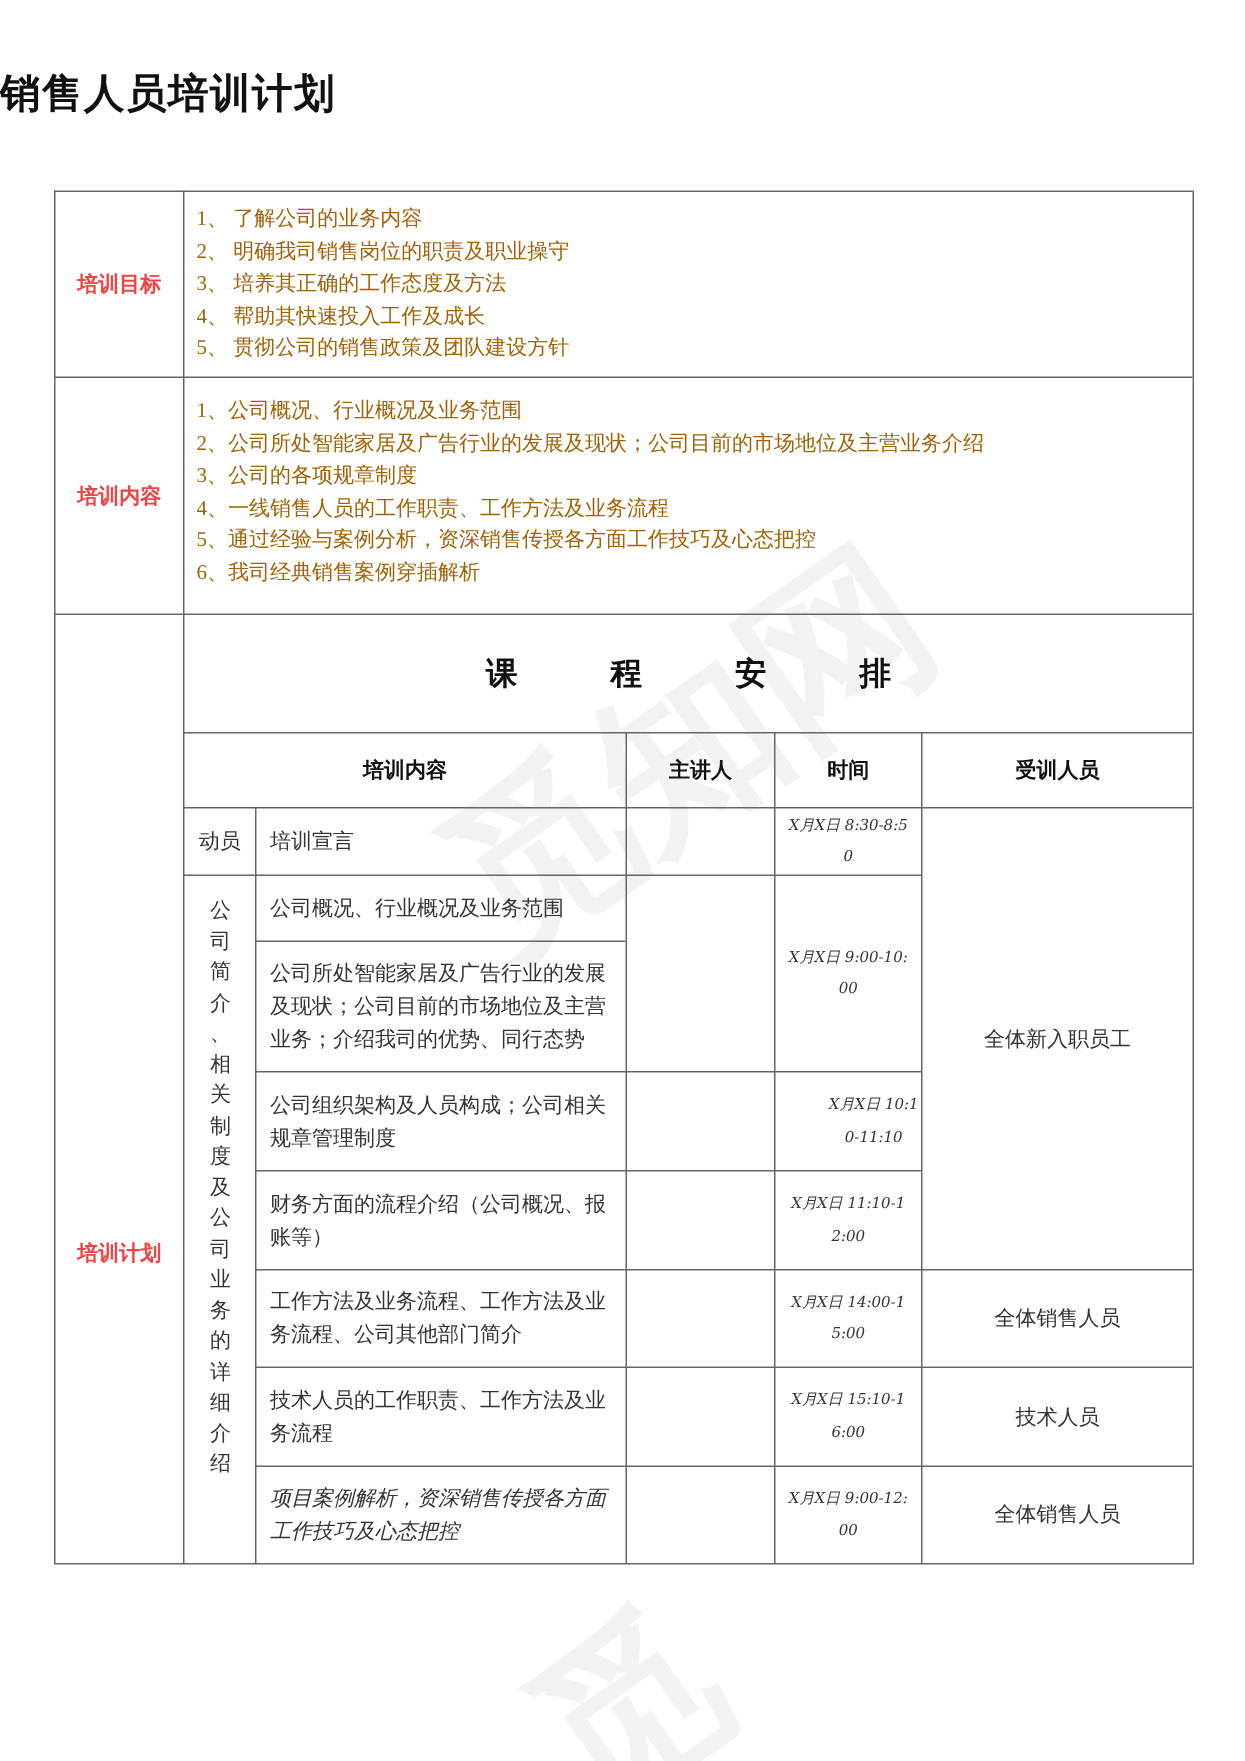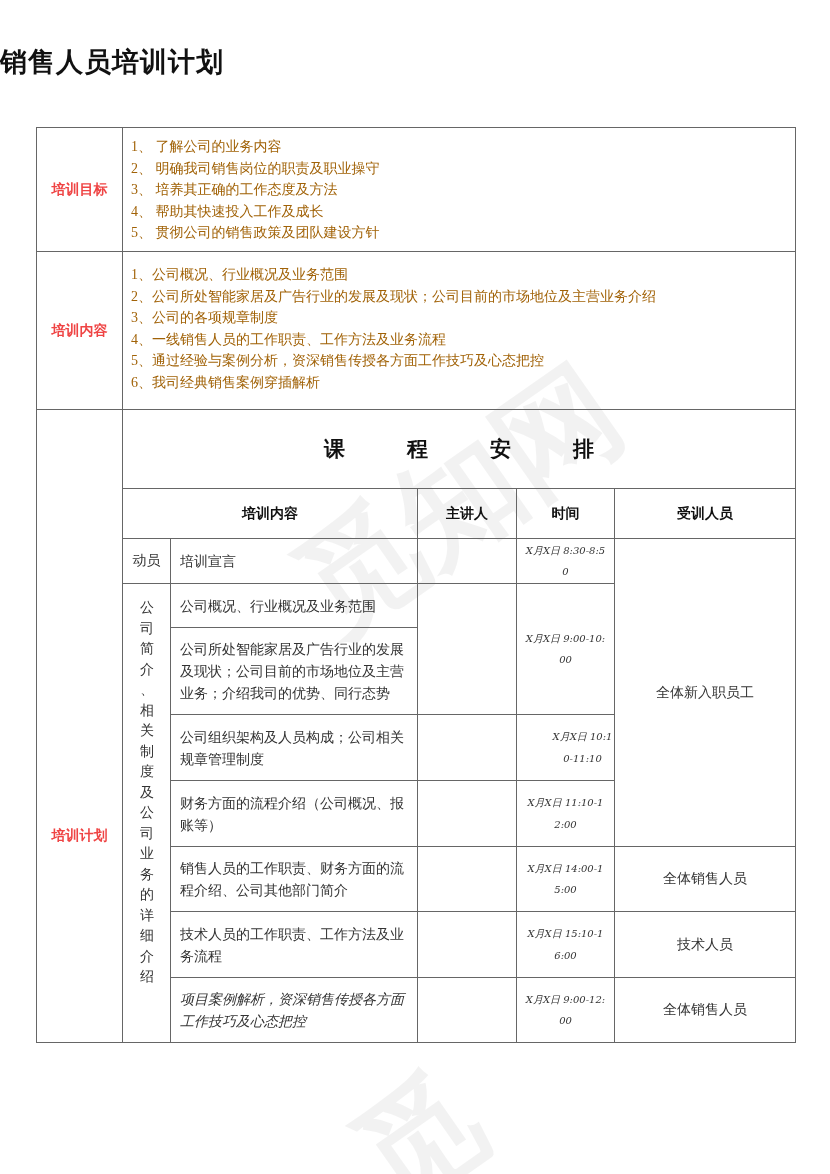--- a/index.html
+++ b/index.html
@@ -133,21 +133,21 @@
 </div>
 
 <div class="cell left" style="left:171px;top:781px;width:246px;height:65px;">财务方面的流程介绍（公司概况、报账等）</div>
 <div class="cell center" style="left:418px;top:781px;width:98px;height:65px;"></div>
 <div class="cell center" style="left:517px;top:781px;width:97px;height:65px;">
   <div class="time" style="width:80px;">X月X日 11:10-12:00</div>
 </div>
 
 <div class="cell center" style="left:615px;top:539px;width:180px;height:307px;">全体新入职员工</div>
 
-<div class="cell left" style="left:171px;top:847px;width:246px;height:64px;">销售人员的工作职责、财务方面的流程介绍、公司其他部门简介</div>
+<div class="cell left" style="left:171px;top:847px;width:246px;height:64px;">工作方法及业务流程、工作方法及业务流程、公司其他部门简介</div>
 <div class="cell center" style="left:418px;top:847px;width:98px;height:64px;"></div>
 <div class="cell center" style="left:517px;top:847px;width:97px;height:64px;">
   <div class="time" style="width:80px;">X月X日 14:00-15:00</div>
 </div>
 <div class="cell center" style="left:615px;top:847px;width:180px;height:64px;">全体销售人员</div>
 
 <div class="cell left" style="left:171px;top:912px;width:246px;height:65px;">技术人员的工作职责、工作方法及业务流程</div>
 <div class="cell center" style="left:418px;top:912px;width:98px;height:65px;"></div>
 <div class="cell center" style="left:517px;top:912px;width:97px;height:65px;">
   <div class="time" style="width:80px;">X月X日 15:10-16:00</div>

